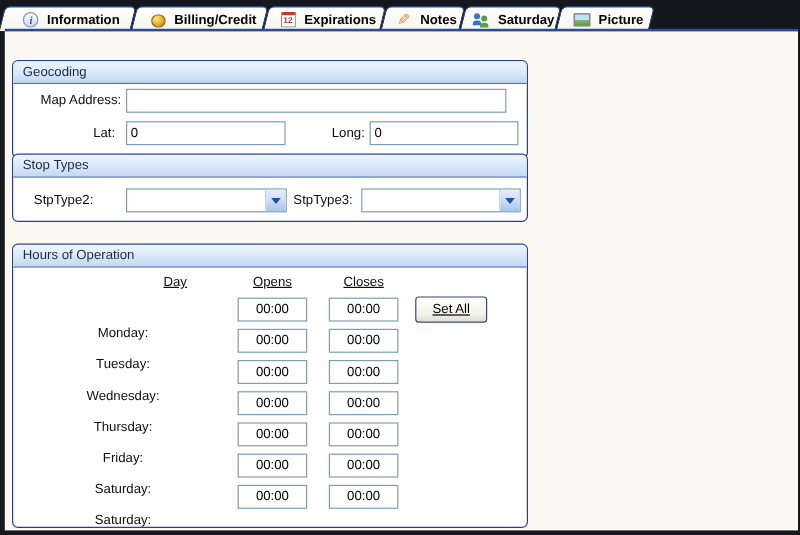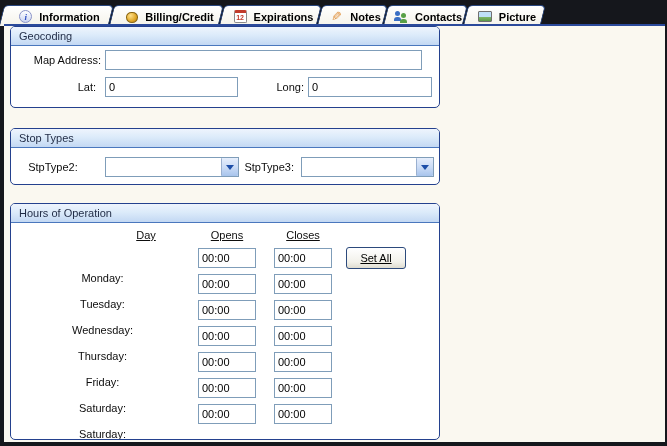--- a/index.html
+++ b/index.html
@@ -114,21 +114,21 @@
     width: 17px; height: 100%; border-left: 1px solid #9ab0d0;
     background: linear-gradient(180deg, #e6eefc 0%, #cbdcf6 50%, #a8c4ec 100%);
     display: flex; align-items: center; justify-content: center; border-radius: 1px;
   }
   .tri {
     width: 0; height: 0; border-left: 4px solid transparent;
     border-right: 4px solid transparent; border-top: 5px solid #1d4ea8;
   }
   .col-header { position: absolute; font-size: 11px; text-decoration: underline; text-align: center; color: #0d0d0d; }
   .hrow-label { position: absolute; left: 0; width: 183px; text-align: center; font-size: 11px; color: #0d0d0d; margin-top: 20px; }
-  .time { }
+  .time { text-align: center; }
   .btn {
     position: absolute; height: 22px; padding: 0 10px;
     font: 11px "Liberation Sans", sans-serif;
     border: 1px solid #2c4a7c; border-radius: 3px;
     background: linear-gradient(180deg, #ffffff 0%, #f2f1ea 70%, #dfdcd0 100%);
     color: #000;
     text-decoration: underline;
   }
 </style>
 </head>
@@ -161,34 +161,34 @@
         </span>
       <span class="tab-label">Notes</span>
     </div>
     <div class="tab" style="width:80px">
       <span class="ticon">
           <span class="i-people">
             <span class="p p1"></span>
             <span class="p p2"></span>
           </span>
         </span>
-      <span class="tab-label">Contacts</span>
+      <span class="tab-label">Saturday</span>
     </div>
     <div class="tab" style="width:78px">
       <span class="ticon">
           <span class="i-pic"></span>
         </span>
       <span class="tab-label">Picture</span>
     </div>
   </div>
   <div class="tabbar-line"></div>
 
   <div class="content">
 
-    <div class="groupbox" style="top:0; height:82px">
+    <div class="groupbox" style="top:24px; height:82px">
       <div class="gb-header">Geocoding</div>
       <div class="gb-body">
         <span class="fld" style="left:0; width:90px; top:8px; text-align:right">Map Address:</span>
         <input class="txt" style="left: 94px; top: 4px; width: 317px;" value="">
         <span class="fld" style="left:0; width:85px; top:35px; text-align:right">Lat:</span>
         <input class="txt" style="left: 94px; top: 31px; width: 133px;" value="0">
         <span class="fld" style="left:220px; width:73px; top:35px; text-align:right">Long:</span>
         <input class="txt" style="left: 297px; top: 31px; width: 124px;" value="0">
       </div>
     </div>

